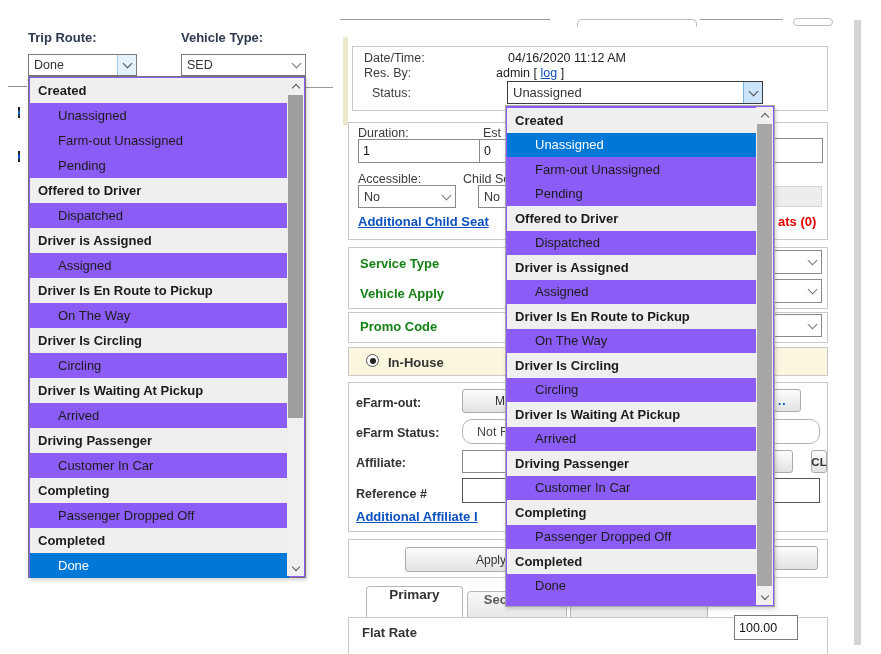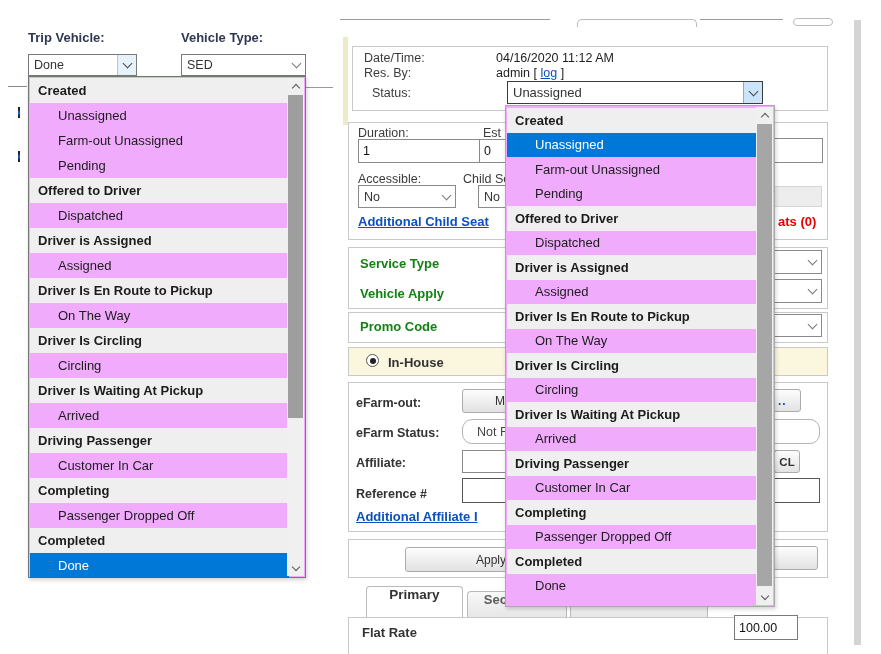--- a/index.html
+++ b/index.html
@@ -33,21 +33,21 @@
   .inp{position:absolute;background:#fff;border:1px solid #8a8a8a;box-sizing:border-box;
        font-size:12.5px;color:#111;padding:0 4px;display:flex;align-items:center;}
   .inp.dis{background:#ededed;border:1px solid #d6d6d6;}
   
   .gbtn{position:absolute;background:linear-gradient(#fdfdfd,#e2e2e2);border:1px solid #ababab;
         border-radius:3px;box-sizing:border-box;font-size:12px;color:#333;
         display:flex;align-items:center;cursor:pointer;}
   .gbtn.center{justify-content:center;}
   .dots{color:var(--c-link,#0b50bf);font-weight:bold;letter-spacing:1px;}
   
-  .dd{position:absolute;background:#f0abfc;box-sizing:border-box;
+  .dd{position:absolute;background:#8b5cf6;box-sizing:border-box;
       box-shadow:1px 2px 4px rgba(0,0,0,0.18);}
   .dd .rows{position:absolute;left:1px;top:0;}
   .dd .opt{font-size:13px;color:#1c1c1c;display:flex;align-items:center;box-sizing:border-box;
            white-space:nowrap;overflow:hidden;cursor:default;}
   .dd .opt.hdr{font-weight:bold;background:var(--c-header_bg,#efefef);padding-left:8px;}
   .dd .opt.item{padding-left:28px;}
   .dd .opt.sel{background:var(--c-accent,#0078d7);color:#fff;}
   
   .sb{position:absolute;top:1px;bottom:1px;width:17px;background:#f0f0f0;}
   .sb .arr{position:absolute;left:0;width:17px;height:16px;display:flex;align-items:center;
@@ -78,21 +78,21 @@
   <div class="pill" style="left:577px;top:19px;width:120px;height:8px;border-bottom:none;border-radius:5px 5px 0 0;"></div>
   <div class="abs" style="left:700px;top:19px;width:83px;height:0;border-top:1px solid #9b9b9b;"></div>
   <div class="pill" style="left:793px;top:18px;width:40px;height:8px;"></div>
   <div class="abs" style="left:854px;top:20px;width:7px;height:625px;background:#d4d4d4;"></div>
 
   <div class="hline" style="left:8px;top:86px;width:19px;"></div>
   <div class="hline" style="left:306px;top:87px;width:27px;border-top-color:#999;"></div>
   <div class="tick" style="left:18px;top:107px;"></div>
   <div class="tick" style="left:18px;top:151px;"></div>
 
-  <div class="leftlbl" style="left:28px;top:30px;">Trip Vehicle:</div>
+  <div class="leftlbl" style="left:28px;top:30px;">Trip Route:</div>
   <div class="leftlbl" style="left:181px;top:30px;">Vehicle Type:</div>
 
   <div class="combo bluebtn" style="left:28px;top:54px;width:109px;height:22px;">
     <span class="txt">Done</span>
     <span class="btn">
       <span class="chv"></span>
     </span>
   </div>
 
   <div class="combo" style="left:181px;top:54px;width:125px;height:22px;">
@@ -173,21 +173,21 @@
       <div class="arr" style="bottom:0;">
         <span class="chv sm"></span>
         </div>
     </div>
   </div>
 
   <div class="abs" style="left:343px;top:37px;width:5px;height:88px;background:var(--c-yellow_strip,#efe9cb);"></div>
 
   <div class="box" style="left:352px;top:46px;width:476px;height:65px;"></div>
   <div class="lbl" style="left:364px;top:51px;">Date/Time:</div>
-  <div class="val" style="left:496px;top:51px;">04/16/2020 11:12 AM</div>
+  <div class="val" style="left:508px;top:51px;">04/16/2020 11:12 AM</div>
   <div class="lbl" style="left:364px;top:66px;">Res. By:</div>
   <div class="val" style="left:496px;top:66px;">
     <span>admin [</span>
     <span class="link">log</span>
     <span>]</span>
   </div>
   <div class="lbl" style="left:364px;top:86px;margin-left:8px;">Status:</div>
   <div class="combo focus" style="left:507px;top:81px;width:256px;height:23px;font-size:13px;">
     <span class="txt">Unassigned</span>
     <span class="btn">
@@ -259,21 +259,21 @@
     </div>
   <div class="lbl b" style="left:356px;top:426px;">eFarm Status:</div>
   <div class="inp" style="left:462px;top:419px;width:358px;height:25px;border-radius:10px;border-color:#b4b4b4;color:#444;padding-left:14px;">
     <span>Not F</span>
     </div>
   <div class="lbl b" style="left:356px;top:456px;">Affiliate:</div>
   <div class="inp" style="left:462px;top:450px;width:268px;height:23px;"></div>
   <div class="gbtn center" style="left:746px;top:450px;width:47px;height:23px;">
     <span class="dots">..</span>
     </div>
-  <div class="gbtn center" style="left:774px;top:450px;width:26px;height:23px;font-weight:bold;font-size:11.5px;">
+  <div class="gbtn center" style="left:811px;top:450px;width:16px;height:23px;font-weight:bold;font-size:11.5px;">
     <span>CL</span>
     </div>
   <div class="lbl b" style="left:356px;top:487px;">Reference #</div>
   <div class="inp" style="left:462px;top:478px;width:358px;height:25px;border-color:#555;"></div>
   <div class="biglink" style="left:356px;top:509px;">Additional Affiliate I</div>
 
   <div class="box" style="left:348px;top:539px;width:480px;height:39px;"></div>
   <div class="gbtn" style="left:362px;top:547px;width:278px;height:25px;margin-left:43px;">
     <span style="padding-left:70px;">Apply Rat</span>
     </div>

